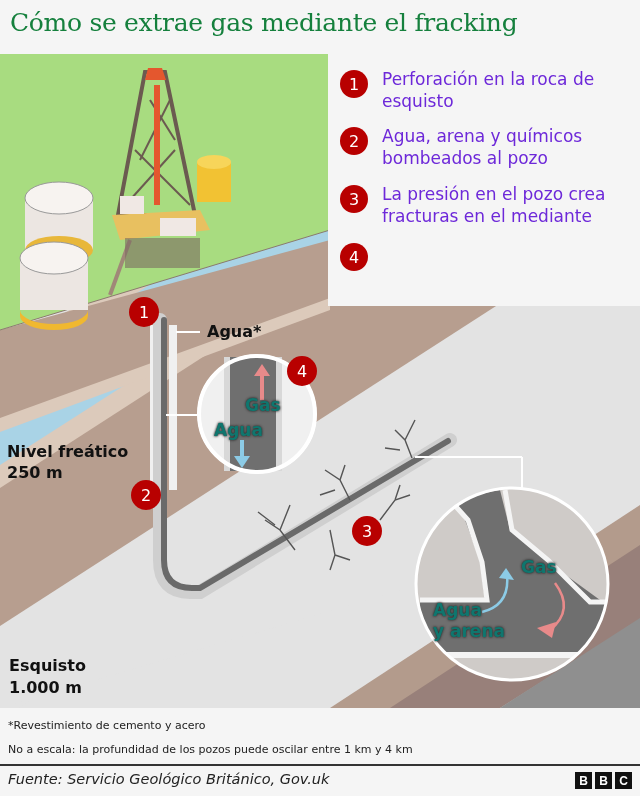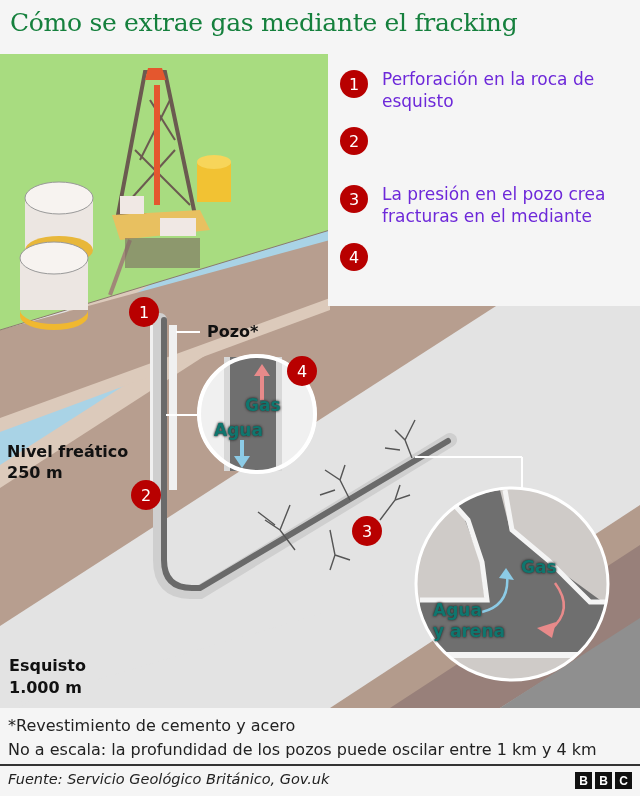--- a/index.html
+++ b/index.html
@@ -6,21 +6,21 @@
   body{width:640px;height:796px;background:#f5f5f5;position:relative;overflow:hidden;font-family:"DejaVu Sans","Liberation Sans",sans-serif;}
   .title{position:absolute;left:10px;top:8px;font-family:"DejaVu Serif","Liberation Serif",serif;font-size:25px;color:#15803d;letter-spacing:-0.3px;white-space:nowrap;}
   .art{position:absolute;left:0;top:54px;width:640px;height:654px;}
   .legend{position:absolute;left:328px;top:54px;width:312px;height:252px;background:#f5f5f5;}
   .step{position:absolute;left:12px;display:flex;align-items:flex-start;}
   .badge{width:28px;height:28px;border-radius:50%;background:#b80000;color:#fff;font-size:16px;display:flex;align-items:center;justify-content:center;flex-shrink:0;margin-top:2px;}
   .step-text{margin-left:14px;font-size:17px;line-height:22px;color:#6d28d9;width:250px;}
   .lbl{position:absolute;font-weight:bold;color:#111;font-size:16px;line-height:20px;}
   .mbadge{position:absolute;width:30px;height:30px;border-radius:50%;background:#b80000;color:#fff;font-size:16px;display:flex;align-items:center;justify-content:center;}
   .wlbl{position:absolute;font-weight:bold;color:#0f766e;font-size:17px;line-height:20px;text-shadow:0 0 3px #333,0 0 2px #333;}
-  .notes{position:absolute;left:8px;top:714px;font-size:16px;color:#222;line-height:24px;}
+  .notes{position:absolute;left:8px;top:714px;font-size:11px;color:#222;line-height:24px;}
   .divider{position:absolute;left:0;top:764px;width:640px;height:2px;background:#333;}
   .source{position:absolute;left:8px;top:771px;font-size:14.5px;color:#222;font-style:italic;}
   .bbc{position:absolute;right:8px;top:772px;display:flex;gap:3px;}
   .bbc span{width:17px;height:17px;background:#111;color:#fff;font-weight:bold;font-size:12px;display:flex;align-items:center;justify-content:center;font-family:"Liberation Sans",sans-serif;}
 </style>
 </head>
 <body>
 
 <div class="title">Cómo se extrae gas mediante el fracking</div>
 
@@ -129,36 +129,37 @@
   </g>
 </svg>
 
 <div class="legend">
   <div class="step" style="top:14px">
     <div class="badge">1</div>
     <div class="step-text">Perforación en la roca de esquisto</div>
   </div>
   <div class="step" style="top:71px">
     <div class="badge">2</div>
+    <div class="step-text">Agua, arena y químicos bombeados al pozo</div>
   </div>
   <div class="step" style="top:129px">
     <div class="badge">3</div>
     <div class="step-text">La presión en el pozo crea fracturas en el mediante</div>
   </div>
   <div class="step" style="top:187px">
     <div class="badge">4</div>
   </div>
 </div>
 
 <div class="mbadge" style="left:129px;top:297px">1</div>
 <div class="mbadge" style="left:131px;top:480px">2</div>
 <div class="mbadge" style="left:352px;top:516px">3</div>
 <div class="mbadge" style="left:287px;top:356px">4</div>
 
-<div class="lbl" style="left:207px;top:322px">Pozo*</div>
+<div class="lbl" style="left:207px;top:322px">Agua*</div>
 <div class="lbl" style="left:7px;top:442px">Nivel freático</div>
 <div class="lbl" style="left:7px;top:463px">250 m</div>
 <div class="lbl" style="left:9px;top:656px">Esquisto</div>
 <div class="lbl" style="left:9px;top:678px">1.000 m</div>
 
 <div class="wlbl" style="left:245px;top:395px">Gas</div>
 <div class="wlbl" style="left:214px;top:420px">Agua</div>
 
 <div class="wlbl" style="left:521px;top:557px">Gas</div>
 <div class="wlbl" style="left:433px;top:600px">Agua</div>

